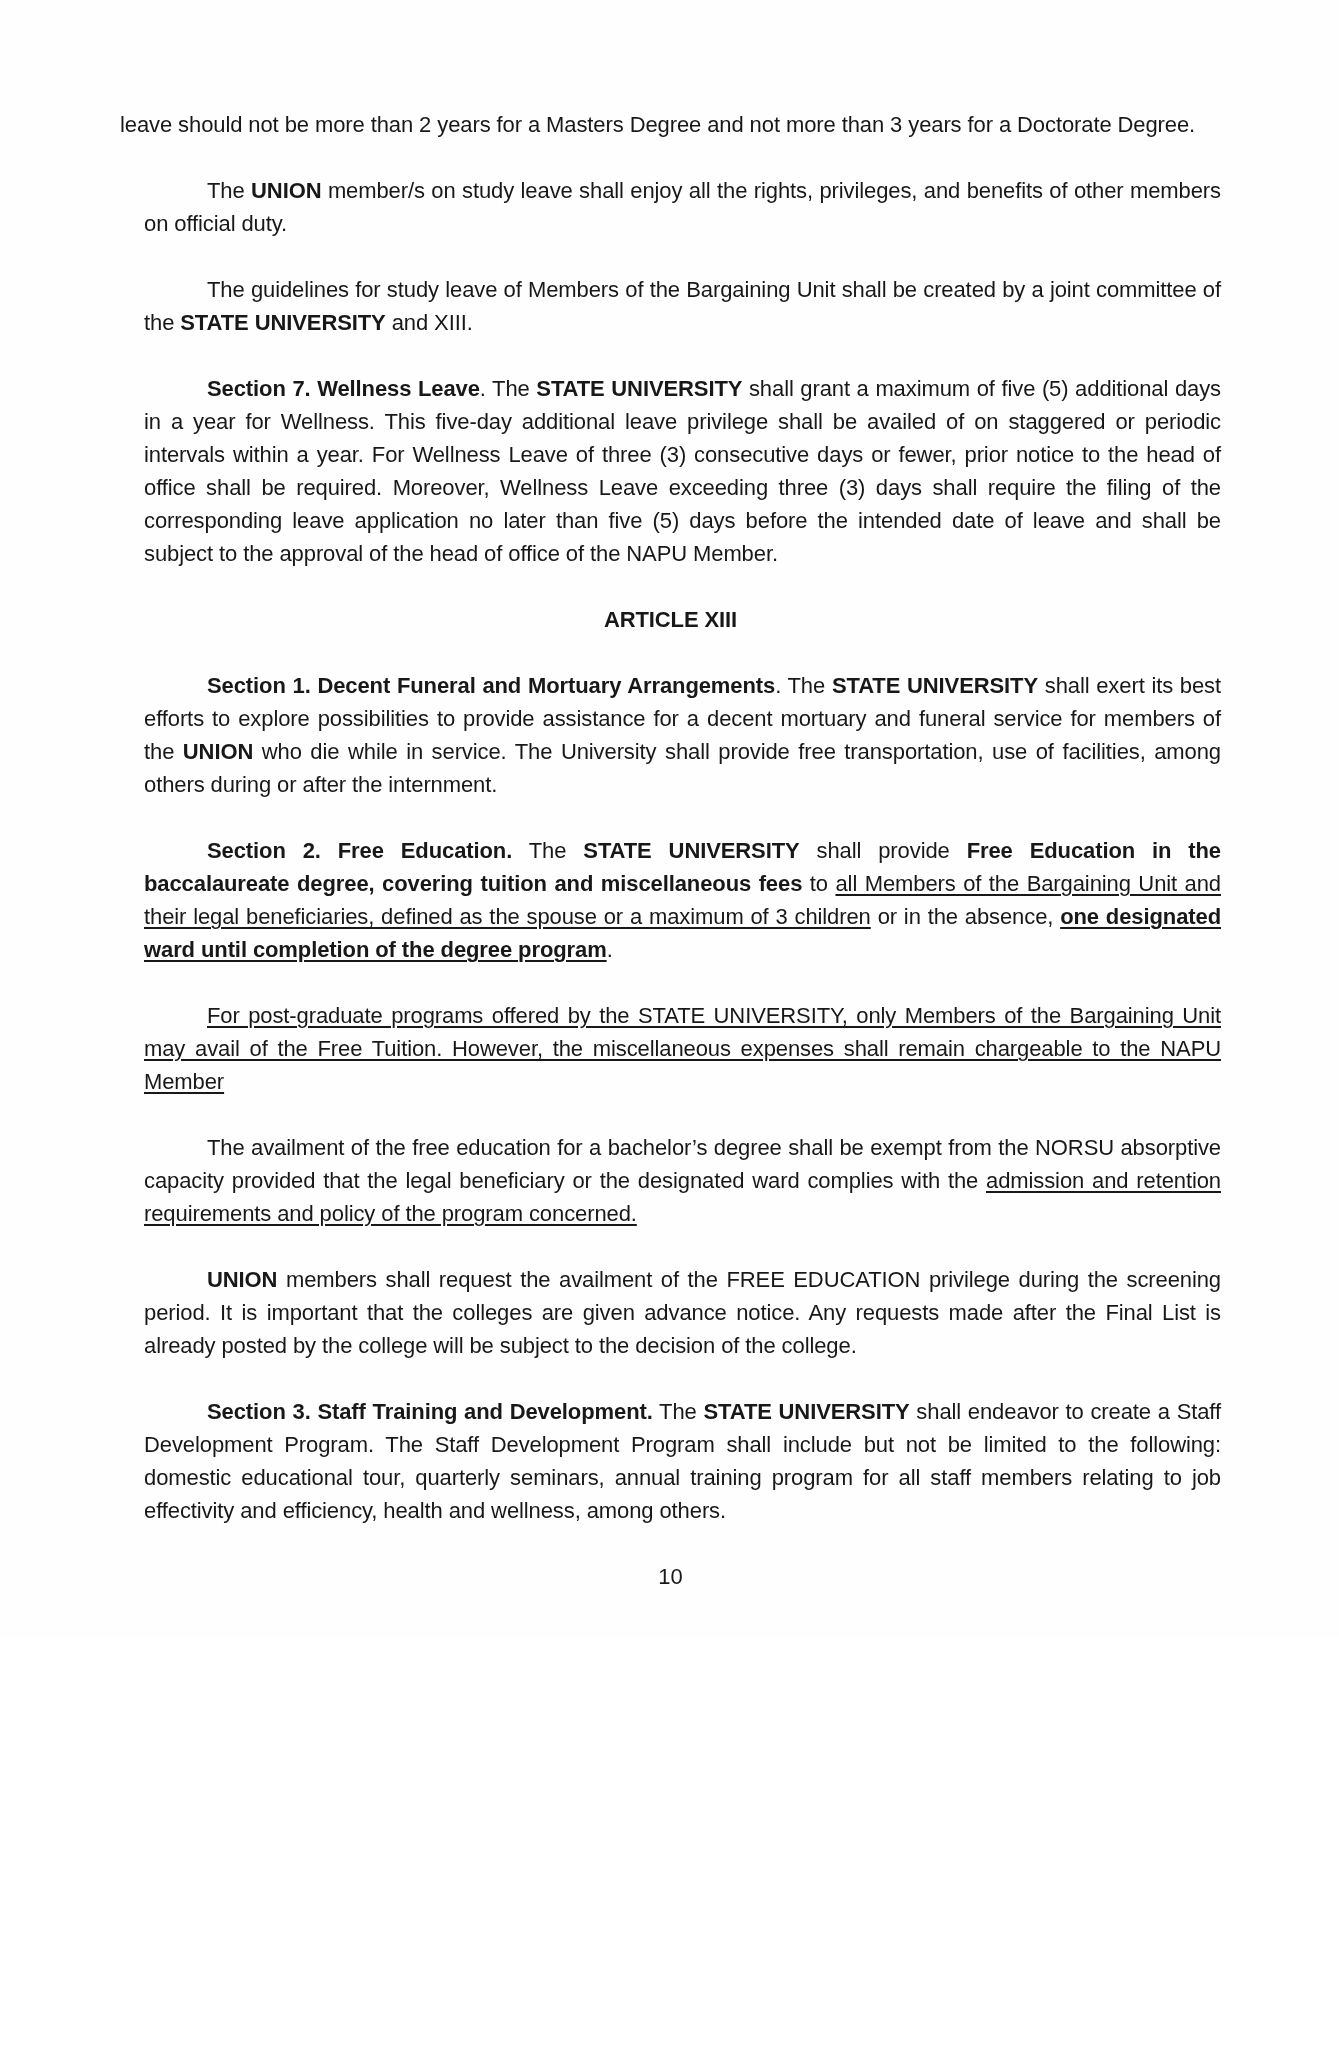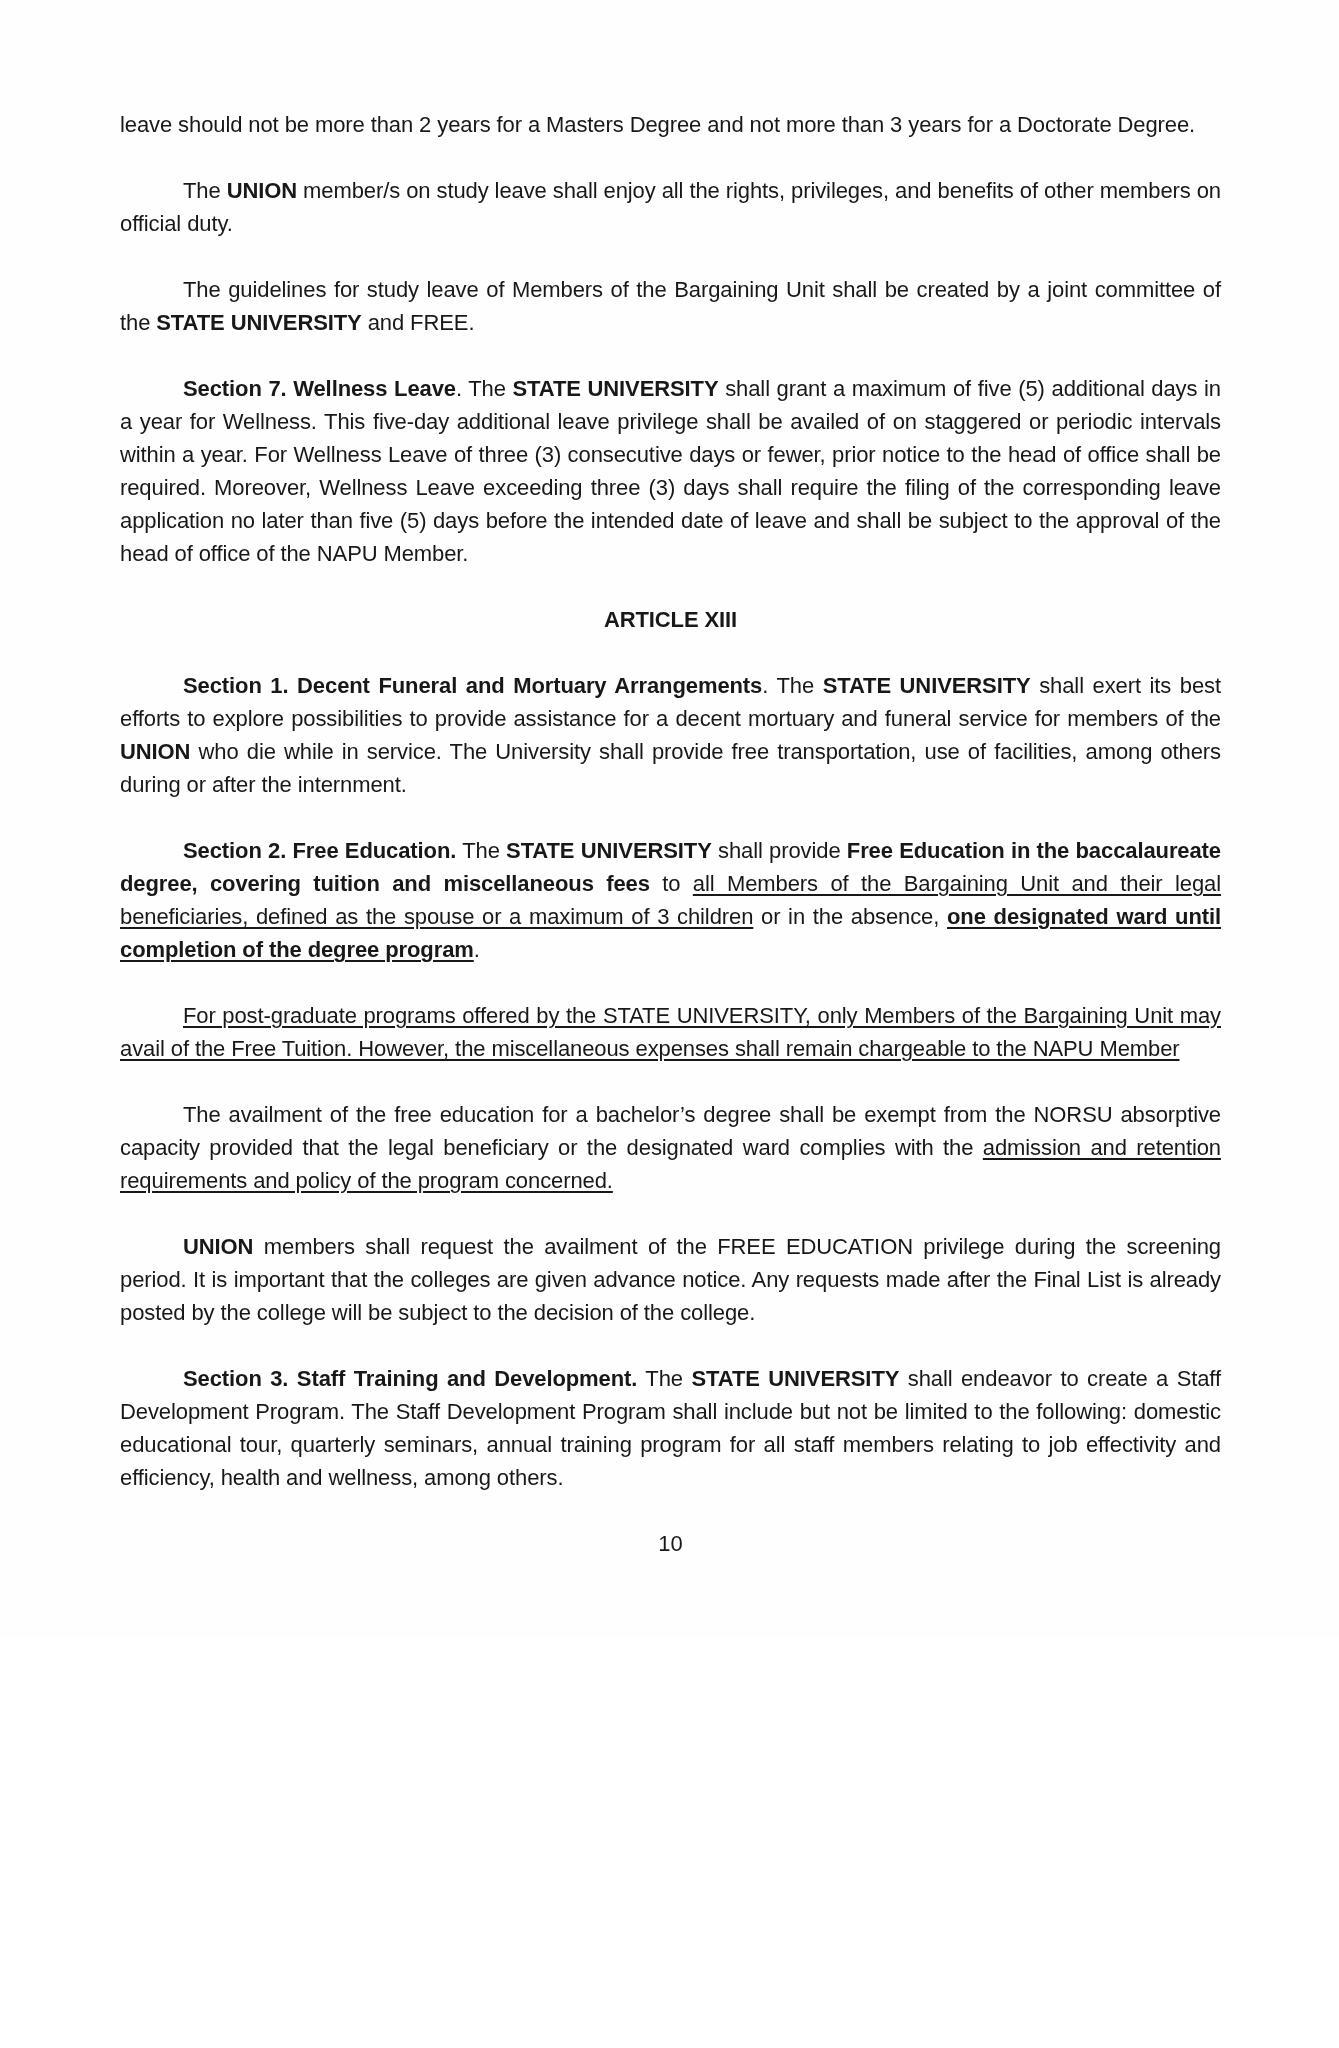--- a/index.html
+++ b/index.html
@@ -15,42 +15,42 @@
     font-size: 22px;
     line-height: 33px;
     letter-spacing: -0.1px;
     padding: 108px 118px 0 120px;
     overflow: hidden;
   }
   .para {
     text-align: justify;
     margin: 0 0 33px 0;
   }
-  .para.indent { text-indent: 63px; }
+  .para.indent { text-indent: 63px; margin-left: 24px; }
   .b { font-weight: bold; }
   .u { text-decoration: underline; text-decoration-thickness: 2px; text-underline-offset: 3px; }
   .heading {
     text-align: center;
     font-weight: bold;
     margin: 0 0 33px 0;
   }
   .heading.extra-space { margin-top: 33px; }
   .page-number {
     text-align: center;
     margin: 0;
   }
 </style>
 </head>
 <body>
 
 <div class="page">
   <div>
       <p class="para"><span>leave should not be more than 2 years for a Masters Degree and not more than 3 years for a Doctorate Degree.</span></p>
       <p class="para indent"><span>The </span><span class="b">UNION</span><span> member/s on study leave shall enjoy all the rights, privileges, and benefits of other members on official duty.</span></p>
-      <p class="para indent"><span>The guidelines for study leave of Members of the Bargaining Unit shall be created by a joint committee of the </span><span class="b">STATE UNIVERSITY</span><span> and FREE.</span></p>
+      <p class="para indent"><span>The guidelines for study leave of Members of the Bargaining Unit shall be created by a joint committee of the </span><span class="b">STATE UNIVERSITY</span><span> and XIII.</span></p>
       <p class="para indent"><span class="b">Section 7. Wellness Leave</span><span>. The </span><span class="b">STATE UNIVERSITY</span><span> shall grant a maximum of five (5) additional days in a year for Wellness. This five-day additional leave privilege shall be availed of on staggered or periodic intervals within a year. For Wellness Leave of three (3) consecutive days or fewer, prior notice to the head of office shall be required. Moreover, Wellness Leave exceeding three (3) days shall require the filing of the corresponding leave application no later than five (5) days before the intended date of leave and shall be subject to the approval of the head of office of the NAPU Member.</span></p>
       <div class="heading extra-space">
         <div class="heading-line">ARTICLE XIII</div>
       </div>
       <p class="para indent"><span class="b">Section 1. Decent Funeral and Mortuary Arrangements</span><span>. The </span><span class="b">STATE UNIVERSITY</span><span> shall exert its best efforts to explore possibilities to provide assistance for a decent mortuary and funeral service for members of the </span><span class="b">UNION</span><span> who die while in service. The University shall provide free transportation, use of facilities, among others during or after the internment.</span></p>
       <p class="para indent"><span class="b">Section 2. Free Education.</span><span> The </span><span class="b">STATE UNIVERSITY</span><span> shall provide </span><span class="b">Free Education in the baccalaureate degree, covering tuition and miscellaneous fees</span><span> to </span><span class="u">all Members of the Bargaining Unit and their legal beneficiaries, defined as the spouse or a maximum of 3 children</span><span> or in the absence, </span><span class="b u">one designated ward until completion of the degree program</span><span>.</span></p>
       <p class="para indent"><span class="u">For post-graduate programs offered by the STATE UNIVERSITY, only Members of the Bargaining Unit may avail of the Free Tuition. However, the miscellaneous expenses shall remain chargeable to the NAPU Member</span></p>
       <p class="para indent"><span>The availment of the free education for a bachelor’s degree shall be exempt from the NORSU absorptive capacity provided that the legal beneficiary or the designated ward complies with the </span><span class="u">admission and retention requirements and policy of the program concerned.</span></p>
       <p class="para indent"><span class="b">UNION</span><span> members shall request the availment of the FREE EDUCATION privilege during the screening period. It is important that the colleges are given advance notice. Any requests made after the Final List is already posted by the college will be subject to the decision of the college.</span></p>
       <p class="para indent"><span class="b">Section 3. Staff Training and Development.</span><span> The </span><span class="b">STATE UNIVERSITY</span><span> shall endeavor to create a Staff Development Program. The Staff Development Program shall include but not be limited to the following: domestic educational tour, quarterly seminars, annual training program for all staff members relating to job effectivity and efficiency, health and wellness, among others.</span></p>

